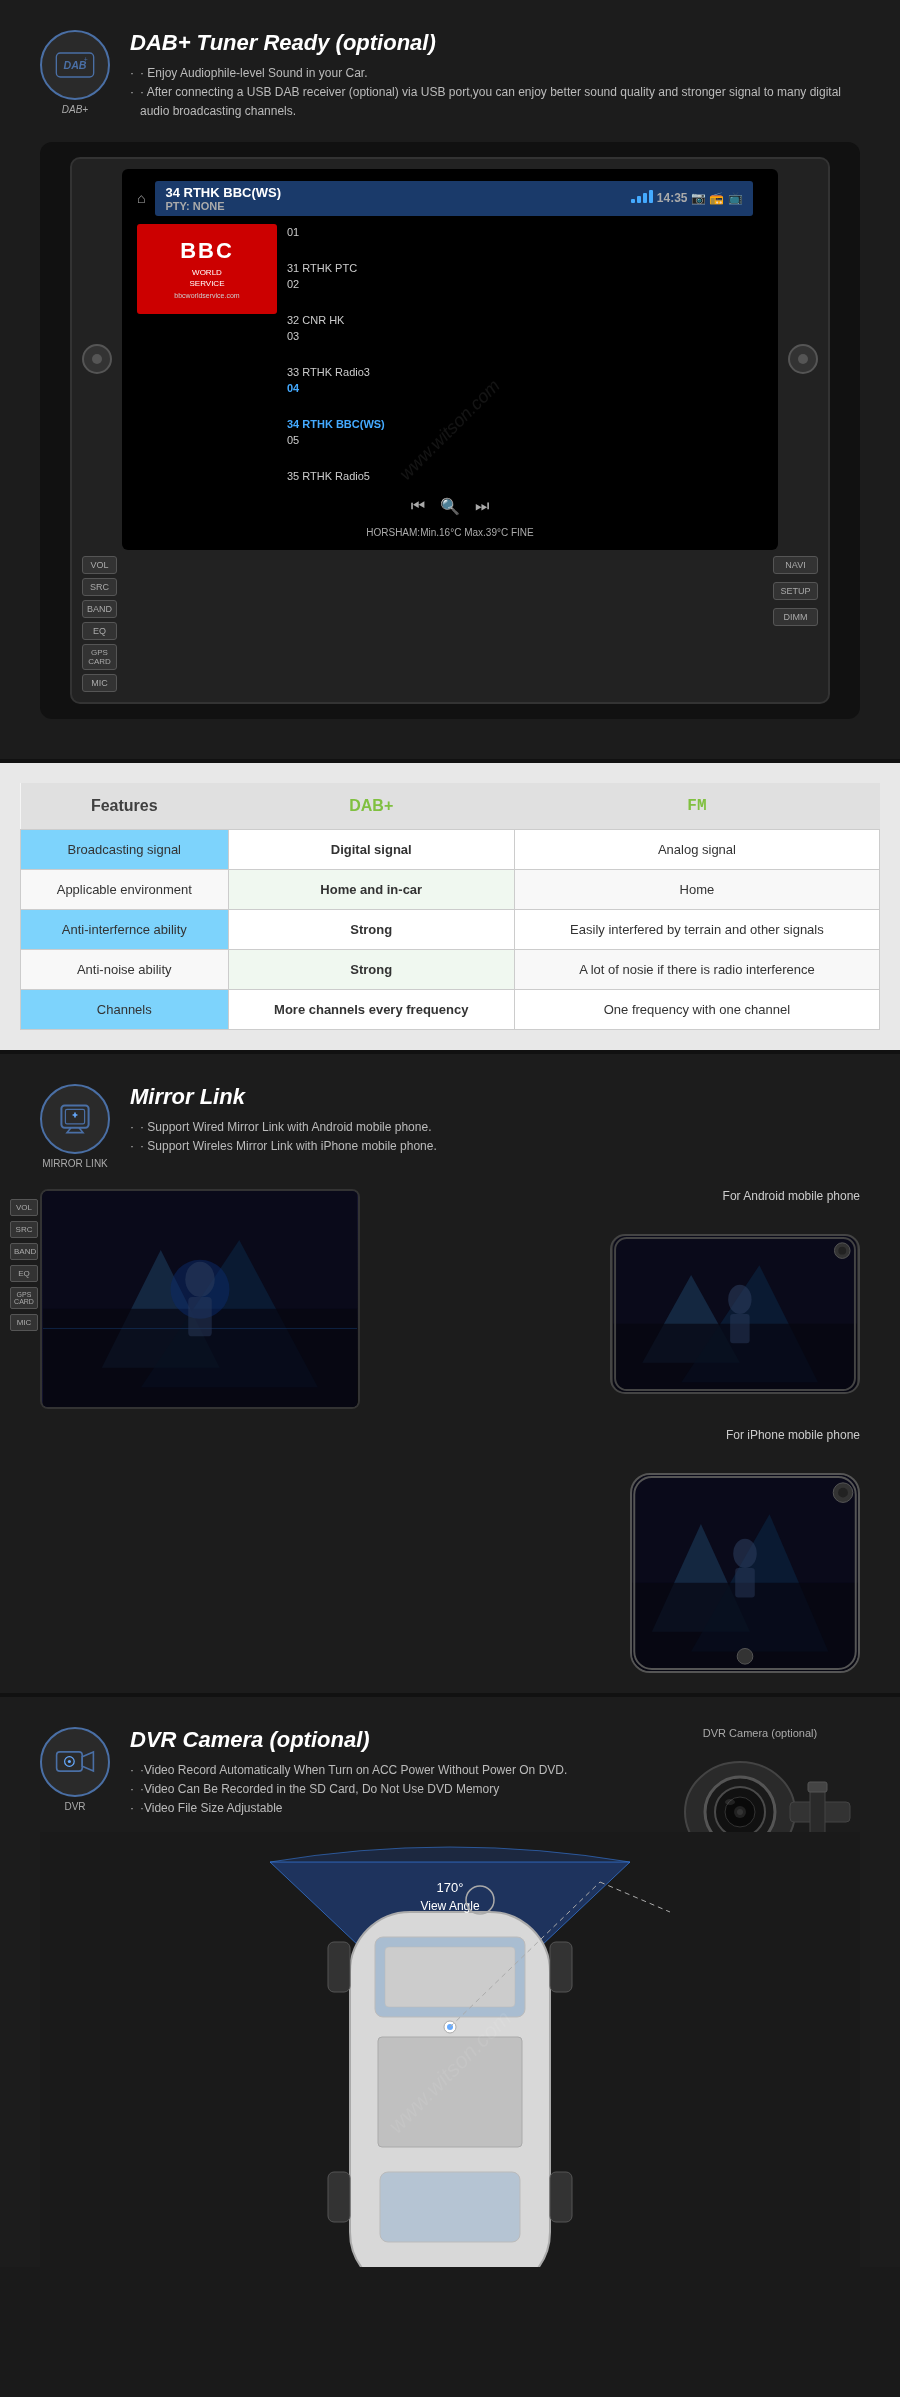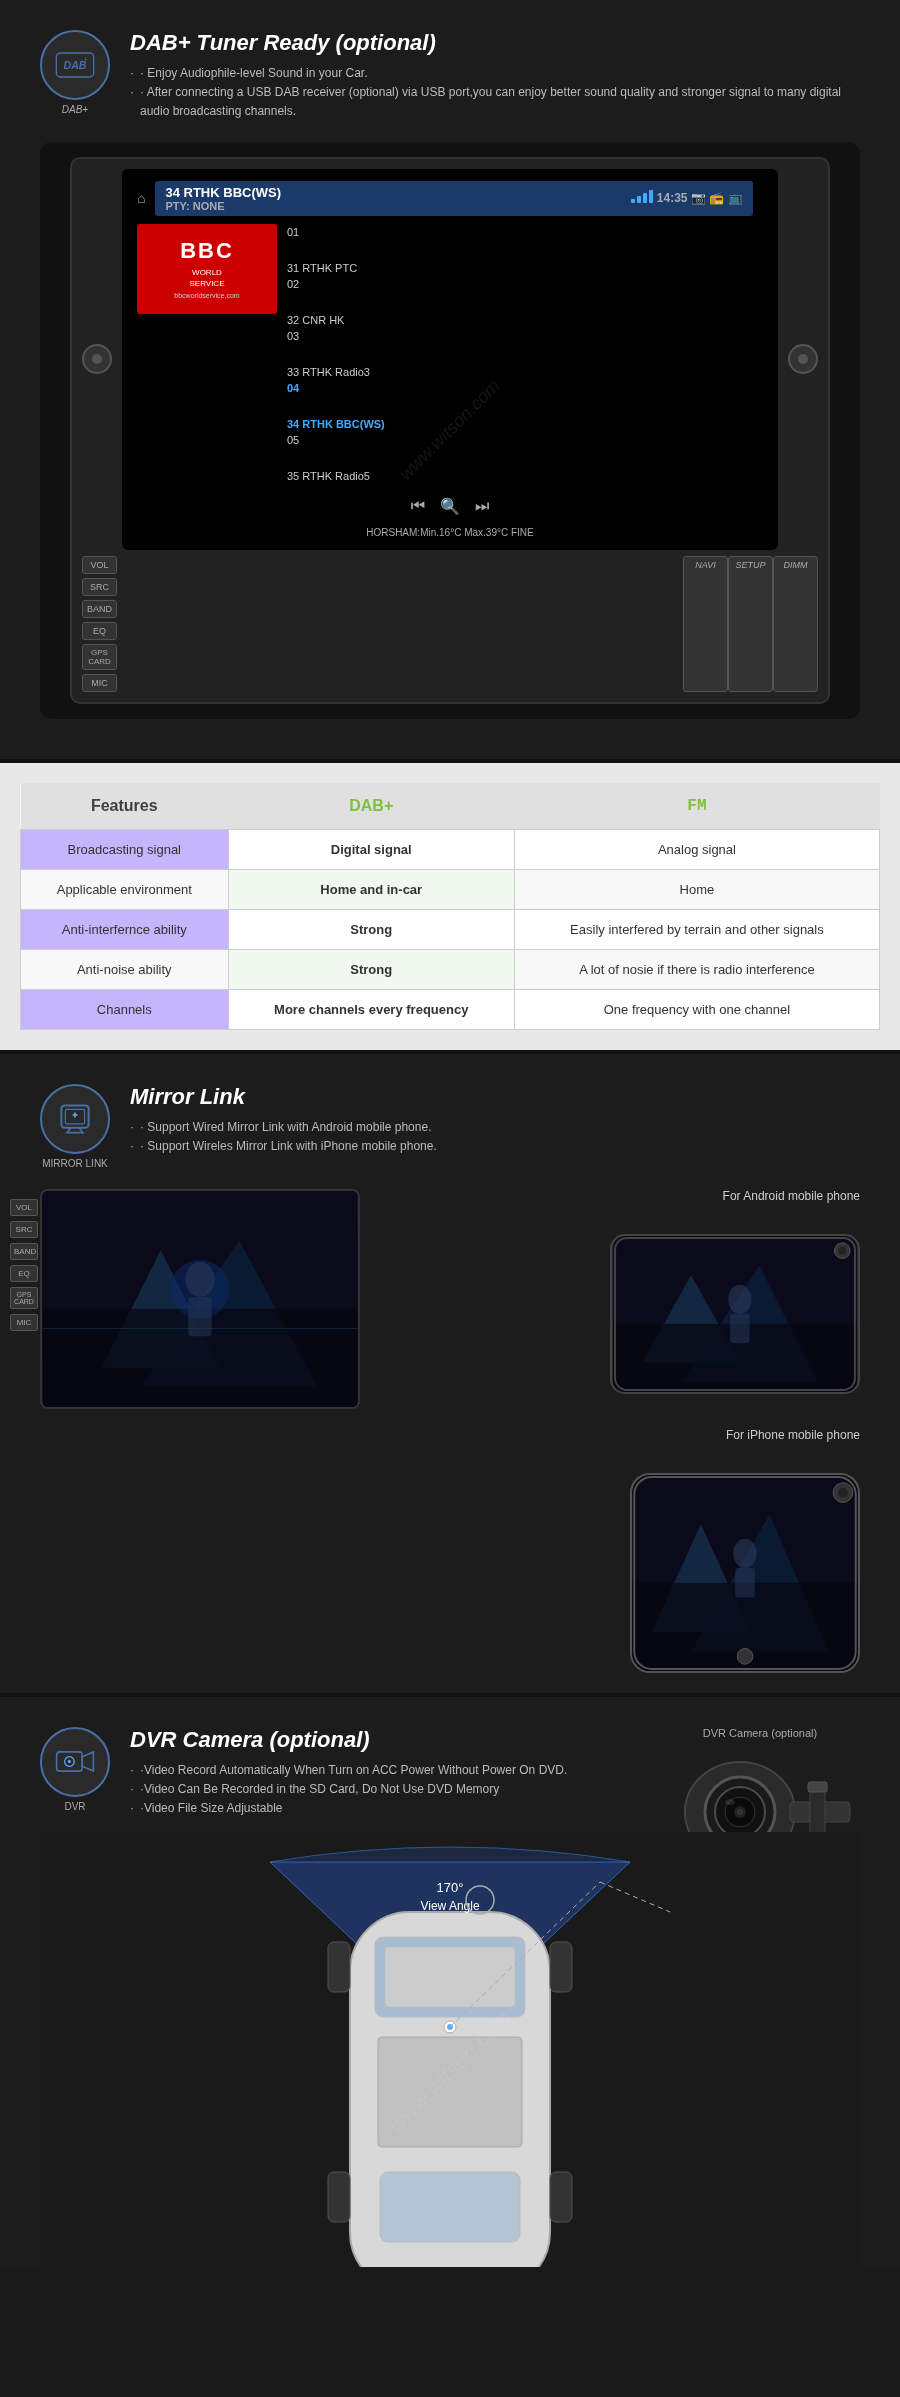--- a/index.html
+++ b/index.html
@@ -209,21 +209,21 @@
     .compare-table td {
       padding: 12px 10px;
       font-size: 13px;
       text-align: center;
       border: 1px solid #ccc;
       color: #333;
       vertical-align: middle;
     }
     .compare-table td.col-features {
       font-weight: normal;
-      background: #c4b5fd;
+      background: #7dd3fc;
     }
     .compare-table td.col-dab {
       font-weight: bold;
       background: #fff;
     }
     .compare-table td.col-fm {
       background: #fff;
     }
     .compare-table tr:nth-child(even) td {
       background: #f8f8f8;
@@ -458,21 +458,21 @@
         <div style="display:flex;justify-content:space-between;margin-top:4px;">
           <div style="display:flex;flex-direction:column;gap:4px;">
             <div style="width:35px;padding:3px;background:#333;border:1px solid #555;border-radius:3px;font-size:9px;color:#aaa;text-align:center;cursor:pointer;">VOL</div>
             <div style="width:35px;padding:3px;background:#333;border:1px solid #555;border-radius:3px;font-size:9px;color:#aaa;text-align:center;cursor:pointer;">SRC</div>
             <div style="width:35px;padding:3px;background:#333;border:1px solid #555;border-radius:3px;font-size:9px;color:#aaa;text-align:center;cursor:pointer;">BAND</div>
             <div style="width:35px;padding:3px;background:#333;border:1px solid #555;border-radius:3px;font-size:9px;color:#aaa;text-align:center;cursor:pointer;">EQ</div>
             <div style="width:35px;padding:3px;background:#333;border:1px solid #555;border-radius:3px;font-size:8px;color:#aaa;text-align:center;cursor:pointer;">GPS CARD</div>
             <div style="width:35px;padding:3px;background:#333;border:1px solid #555;border-radius:3px;font-size:9px;color:#aaa;text-align:center;cursor:pointer;">MIC</div>
           </div>
           <div style="flex:1;"></div>
-          <div style="display:flex;gap:0;font-style:italic;">
+          <div style="display:flex;flex-direction:column;gap:8px;">
             <div style="width:45px;padding:3px;background:#333;border:1px solid #555;border-radius:3px;font-size:9px;color:#aaa;text-align:center;cursor:pointer;">NAVI</div>
             <div style="width:45px;padding:3px;background:#333;border:1px solid #555;border-radius:3px;font-size:9px;color:#aaa;text-align:center;cursor:pointer;">SETUP</div>
             <div style="width:45px;padding:3px;background:#333;border:1px solid #555;border-radius:3px;font-size:9px;color:#aaa;text-align:center;cursor:pointer;">DIMM</div>
           </div>
         </div>
       </div>
       <div class="watermark">www.witson.com</div>
     </div>
   </div>
 </div>

